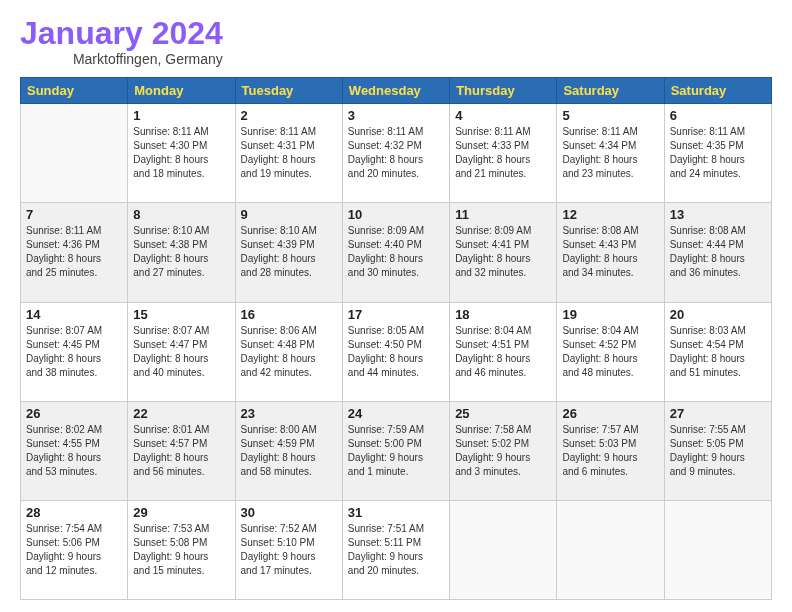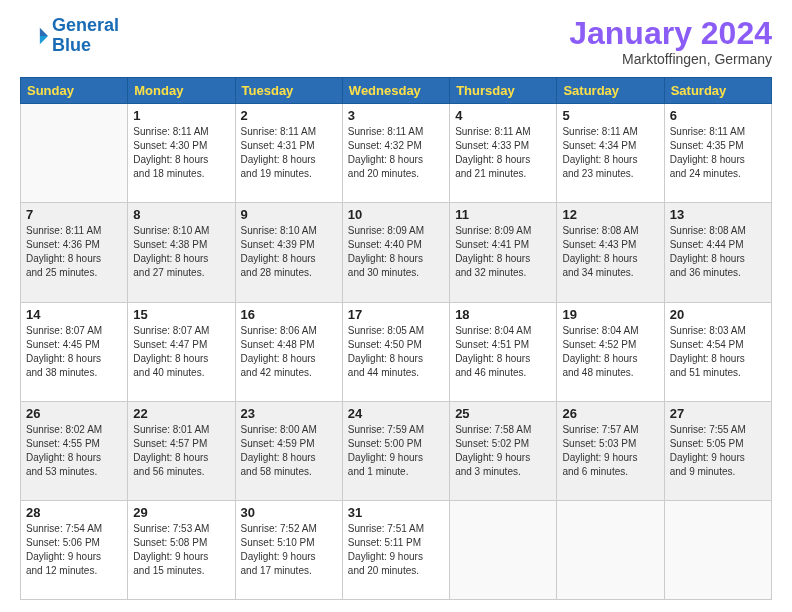--- a/index.html
+++ b/index.html
@@ -100,31 +100,20 @@
     }
     .row-shaded td.empty, .row-white td.empty {
       background-color: #f9f9f9;
     }
   </style>
 </head>
 <body>
 
 <div class="page">
   <div class="header">
-    <div class="logo">
-      <svg class="logo-icon" viewBox="0 0 40 40">
-        <polygon points="28,8 40,20 28,20" fill="#2a6db5"></polygon>
-        <polygon points="28,20 40,20 28,32" fill="#1a9ad7"></polygon>
-        <rect x="0" y="8" width="28" height="24" fill="white"></rect>
-      </svg>
-      <div class="logo-text">
-        <div><span>General</span></div>
-        <div style="color:#1a6bb5;">Blue</div>
-      </div>
-    </div>
     <div class="title-block">
       <div class="month-title">January 2024</div>
       <div class="location">Marktoffingen, Germany</div>
     </div>
   </div>
 
   <table class="calendar-table">
     <thead>
       <tr>
       <th>Sunday</th>

